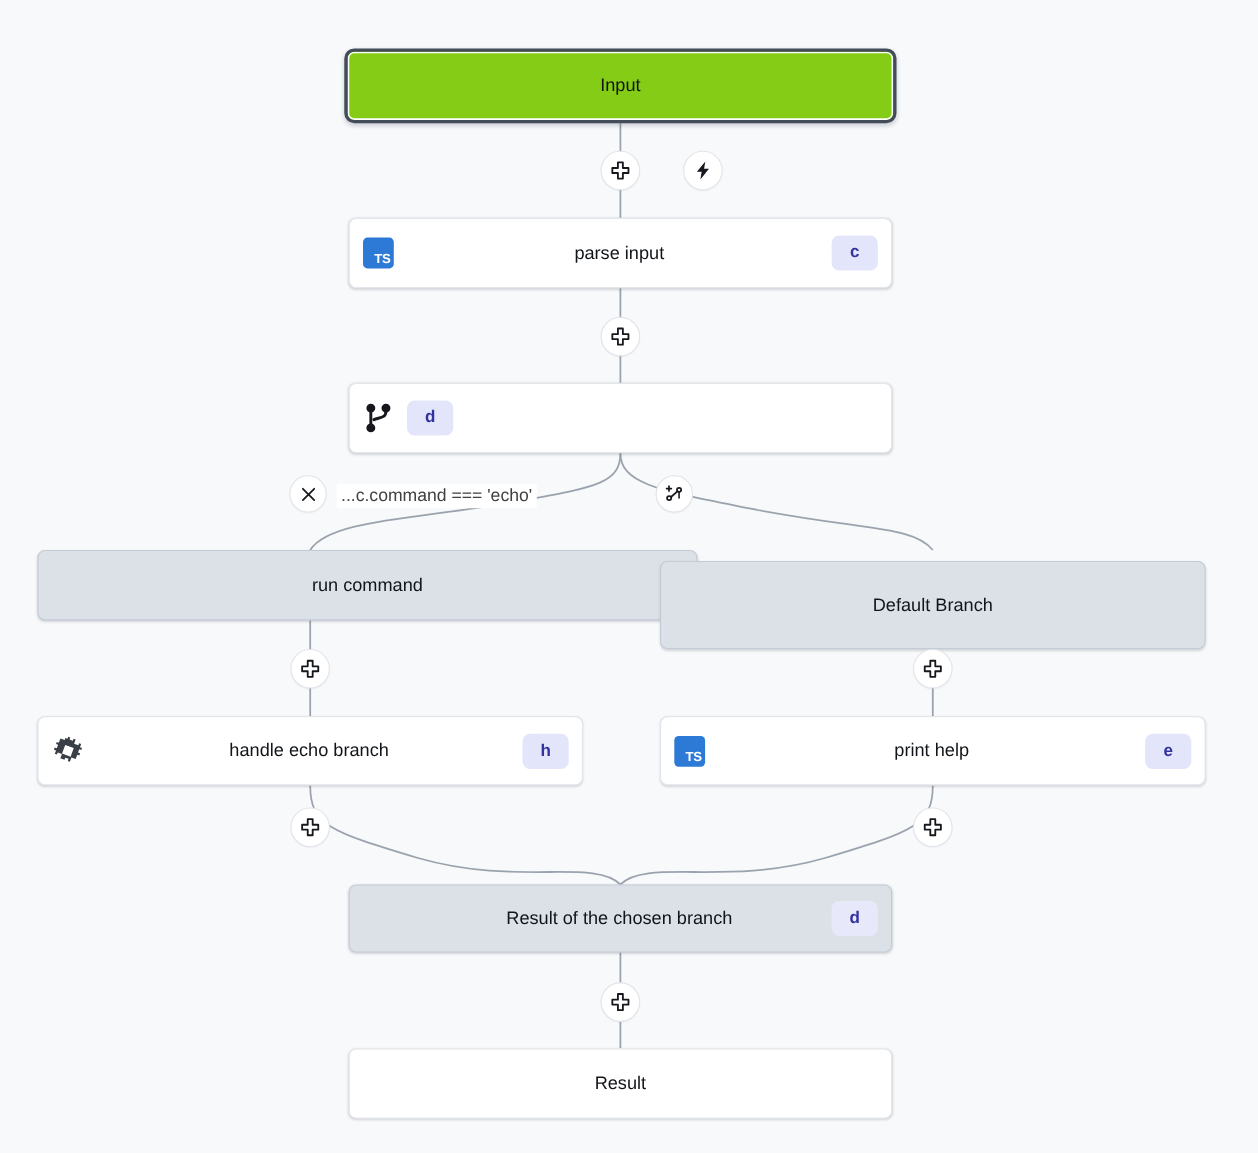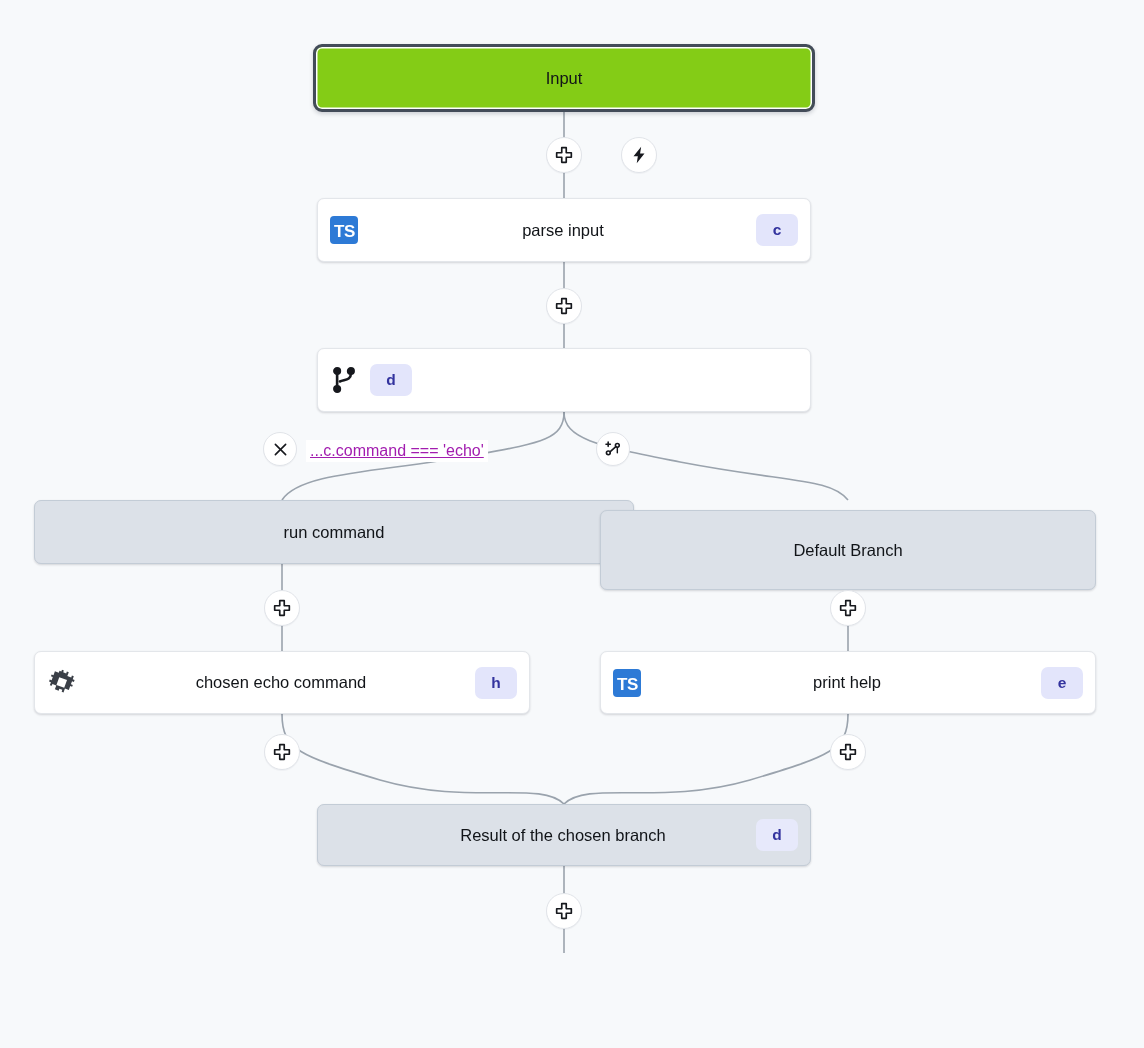--- a/index.html
+++ b/index.html
@@ -86,21 +86,21 @@
     justify-content: center;
   }
   .node.gray .badge { background: #e7e9fb; }
 
   
   .ts-logo {
     width: 28px; height: 28px;
     background: #2d7ad6;
     border-radius: 4px;
     color: #ffffff;
-    font-size: 17px;
+    font-size: 12px;
     font-weight: bold;
     display: flex;
     align-items: flex-end;
     justify-content: flex-end;
     padding: 0 3px 2px 0;
     letter-spacing: -0.3px;
     font-family: "Liberation Sans", sans-serif;
   }
 
   
@@ -116,26 +116,25 @@
     z-index: 5;
     cursor: pointer;
     box-shadow: 0 1px 1px rgba(16,24,40,.04);
   }
   .handle.sm { width: 34px; height: 34px; }
 
   
   .cond-label {
     position: absolute;
     background: #ffffff;
-    color: #a21caf;
+    color: #404040;
     font-size: 16px;
     padding: 2px 4px;
     white-space: nowrap;
     z-index: 4;
-    text-decoration: underline;
   }
 </style>
 </head>
 <body>
 
 <div id="canvas">
 
   <svg id="edges" viewBox="0 0 1144 1048" width="1144" height="1048">
     <g fill="none" stroke="#9aa3ad" stroke-width="1.6">
 
@@ -201,38 +200,43 @@
   </div>
 
   <div class="node white" style="left:34px; top:651px; width:496px; height:63px;">
     <div class="icon-slot">
       <svg width="32" height="32" viewBox="0 0 24 24">
         <g transform="rotate(20 12 12)">
           <path fill="#3a3f47" d="M9.3 2.4h1.5v1.5h2.4V2.4h1.5v3.1h3.1V4h1.5v2.4h1.5v1.5h-1.5v2.4h1.5v1.5h-1.5v3.1h-3.1v3.1h-1.5v-1.5h-2.4v1.5H9.3v-3.1H6.2v1.5H4.7v-2.4H3.2v-1.5h1.5V9.9H3.2V8.4h1.5V5.3h3.1V3.8h1.5zM9.3 8.4v6.2h6.2V8.4z"></path>
         </g>
       </svg>
     </div>
-    <div class="lbl">chosen echo command</div>
+    <div class="lbl">handle echo branch</div>
     <div class="badge">h</div>
   </div>
 
   <div class="node white" style="left:600px; top:651px; width:496px; height:63px;">
     <div class="icon-slot">
       <div class="ts-logo">TS</div>
     </div>
     <div class="lbl">print help</div>
     <div class="badge">e</div>
   </div>
 
   <div class="node gray" style="left:317px; top:804px; width:494px; height:62px;justify-content:space-between;">
     <div class="icon-slot"></div>
     <div class="lbl">Result of the chosen branch</div>
     <div class="badge">d</div>
   </div>
 
+  <div class="node plain" style="left:317px; top:953px; width:494px; height:64px;">
+    <div class="icon-slot"></div>
+    <div class="lbl">Result</div>
+    <div class="icon-slot"></div>
+  </div>
 
   <div class="handle" style="left:546px; top:137px;">
     <svg width="20" height="20" viewBox="0 0 24 24">
       <path d="M9.3 3.2h5.4v6.1h6.1v5.4h-6.1v6.1H9.3v-6.1H3.2V9.3h6.1z" fill="#ffffff" stroke="#16181d" stroke-width="2" stroke-linejoin="round"></path>
     </svg>
   </div>
 
   <div class="handle" style="left:621px; top:137px;">
     <svg width="20" height="20" viewBox="0 0 24 24">
       <path d="M14.6 2.2L5.4 13.4h5.2l-1.3 8.4 9.3-11.6h-5.3z" fill="#16181d"></path>

